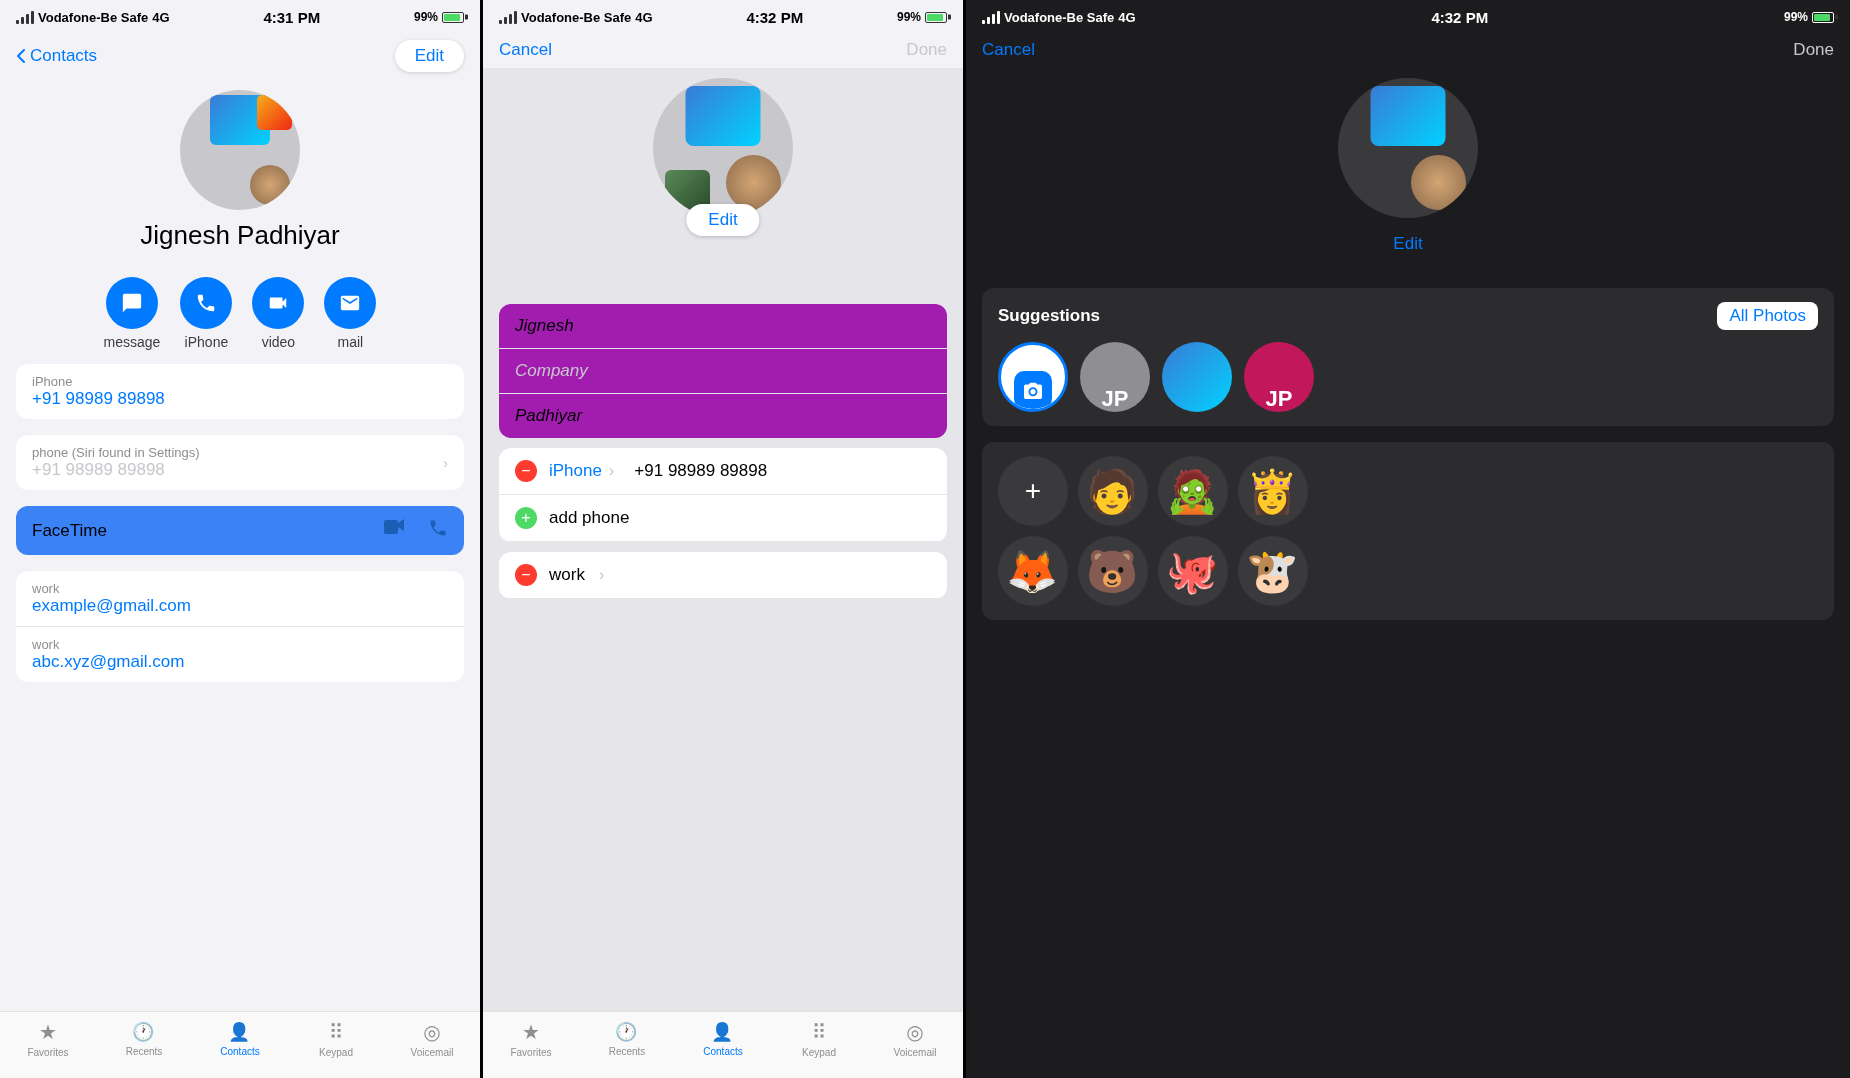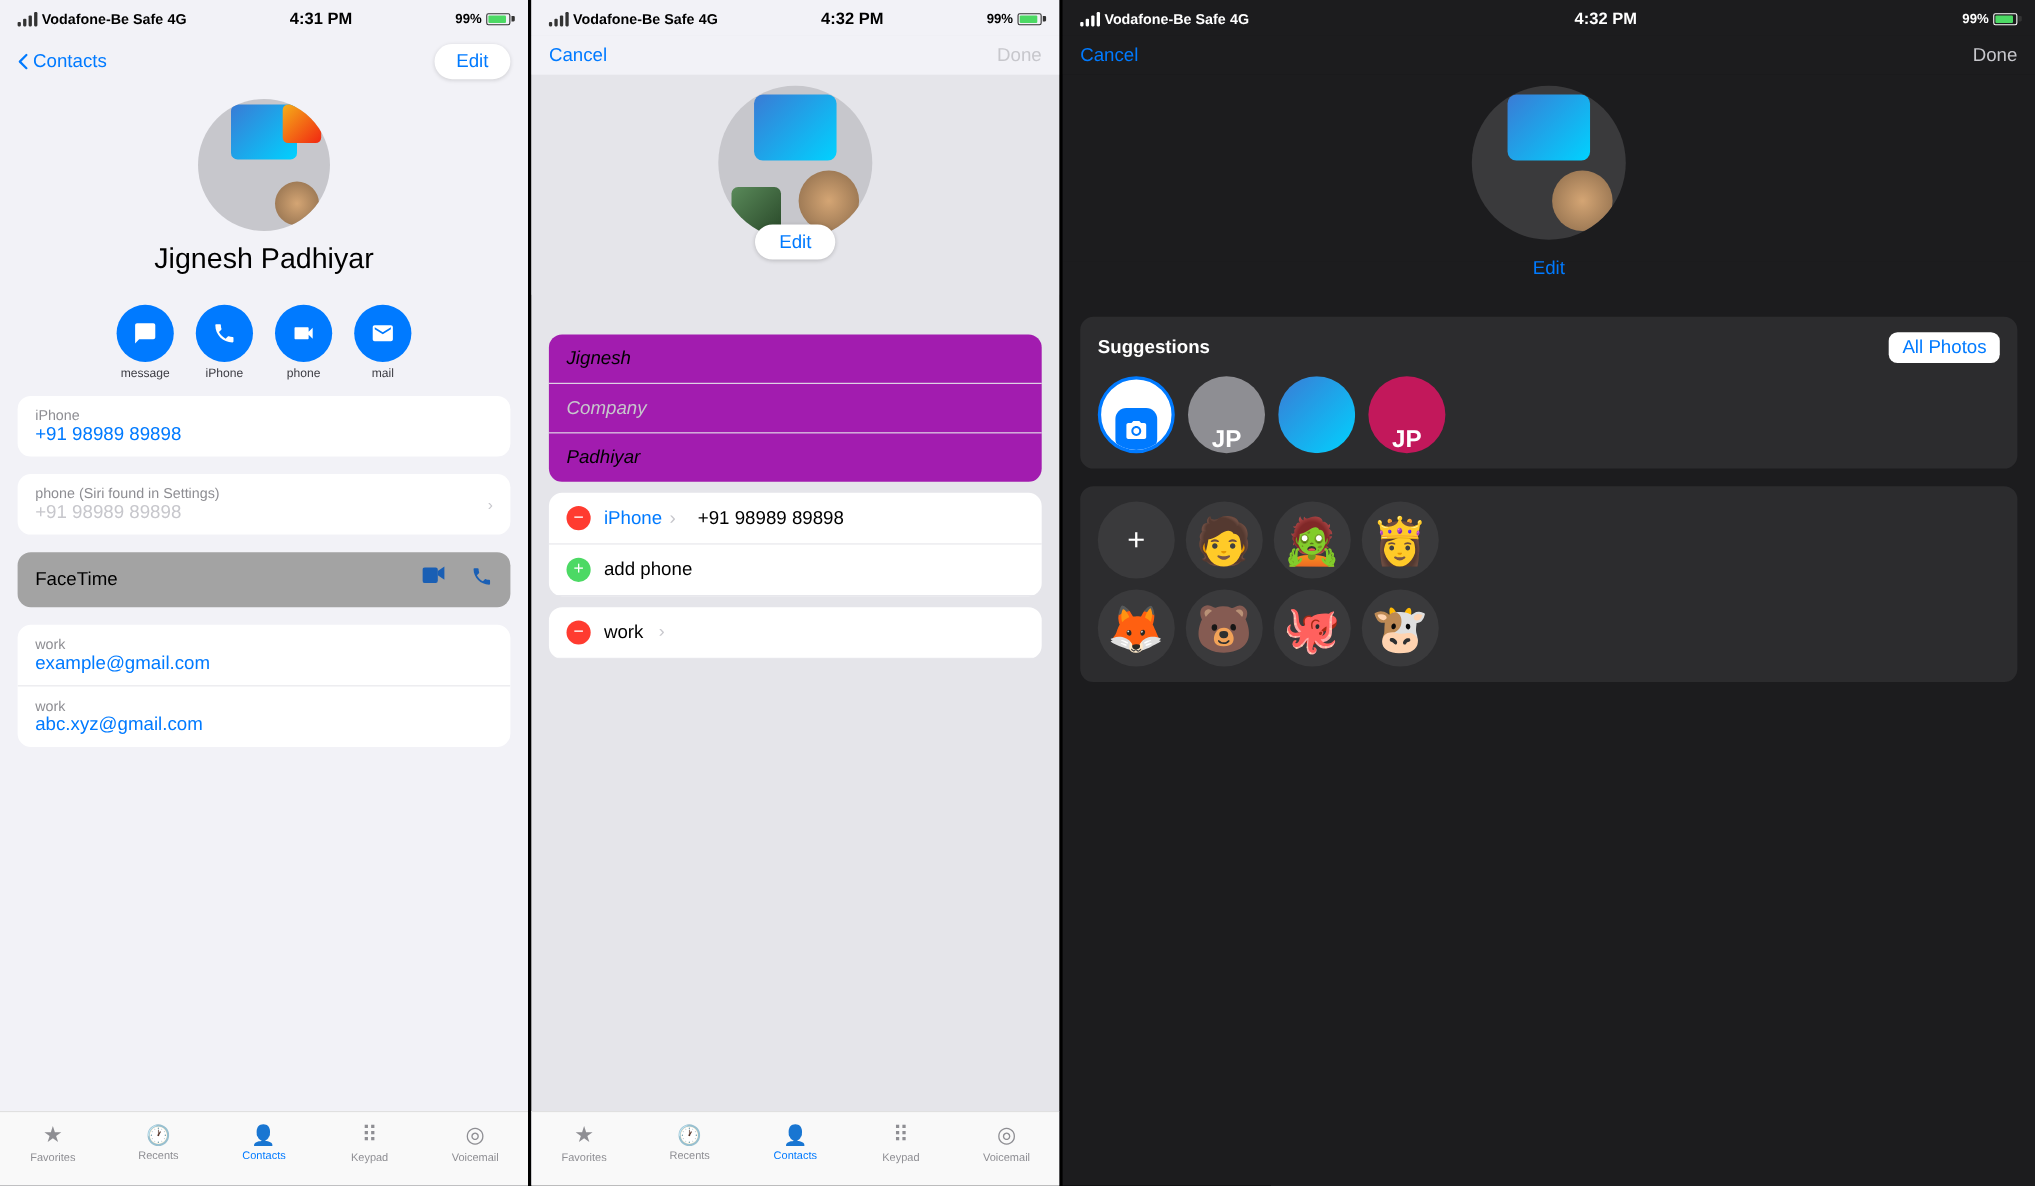--- a/index.html
+++ b/index.html
@@ -134,21 +134,21 @@
     .action-btn-circle {
       width: 52px;
       height: 52px;
       border-radius: 26px;
       background: #007aff;
       display: flex;
       align-items: center;
       justify-content: center;
     }
     .action-btn-label {
-      font-size: 11px;
+      font-size: 14px;
       color: #3c3c43;
       text-align: center;
     }
 
     
     .info-section {
       background: white;
       border-radius: 12px;
       margin: 0 16px 16px;
       overflow: hidden;
@@ -165,21 +165,21 @@
     .info-value { font-size: 17px; color: #007aff; }
     .info-value-gray { font-size: 17px; color: #c7c7cc; }
     .chevron-right { color: #c7c7cc; font-size: 14px; }
 
     
     .facetime-row {
       padding: 12px 16px;
       display: flex;
       align-items: center;
       justify-content: space-between;
-      background: #a3a3a3;
+      background: #3b82f6;
       border-radius: 12px;
       margin: 0 16px 16px;
       gap: 46px;
     }
     .facetime-label { font-size: 17px; color: #000; }
     .facetime-icons { display: flex; gap: 20px; }
 
     
     .tab-bar {
       background: #f9f9f9;
@@ -496,21 +496,21 @@
             </svg>
         </div>
         <span class="action-btn-label">iPhone</span>
       </div>
       <div class="action-btn-item">
         <div class="action-btn-circle">
           <svg width="22" height="22" viewBox="0 0 24 24" fill="white">
               <path d="M17 10.5V7c0-.55-.45-1-1-1H4c-.55 0-1 .45-1 1v10c0 .55.45 1 1 1h12c.55 0 1-.45 1-1v-3.5l4 4v-11l-4 4z"></path>
             </svg>
         </div>
-        <span class="action-btn-label">phone</span>
+        <span class="action-btn-label">video</span>
       </div>
       <div class="action-btn-item">
         <div class="action-btn-circle">
           <svg width="22" height="22" viewBox="0 0 24 24" fill="white">
               <path d="M20 4H4c-1.1 0-2 .9-2 2v12c0 1.1.9 2 2 2h16c1.1 0 2-.9 2-2V6c0-1.1-.9-2-2-2zm0 4l-8 5-8-5V6l8 5 8-5v2z"></path>
             </svg>
         </div>
         <span class="action-btn-label">mail</span>
       </div>
     </div>

